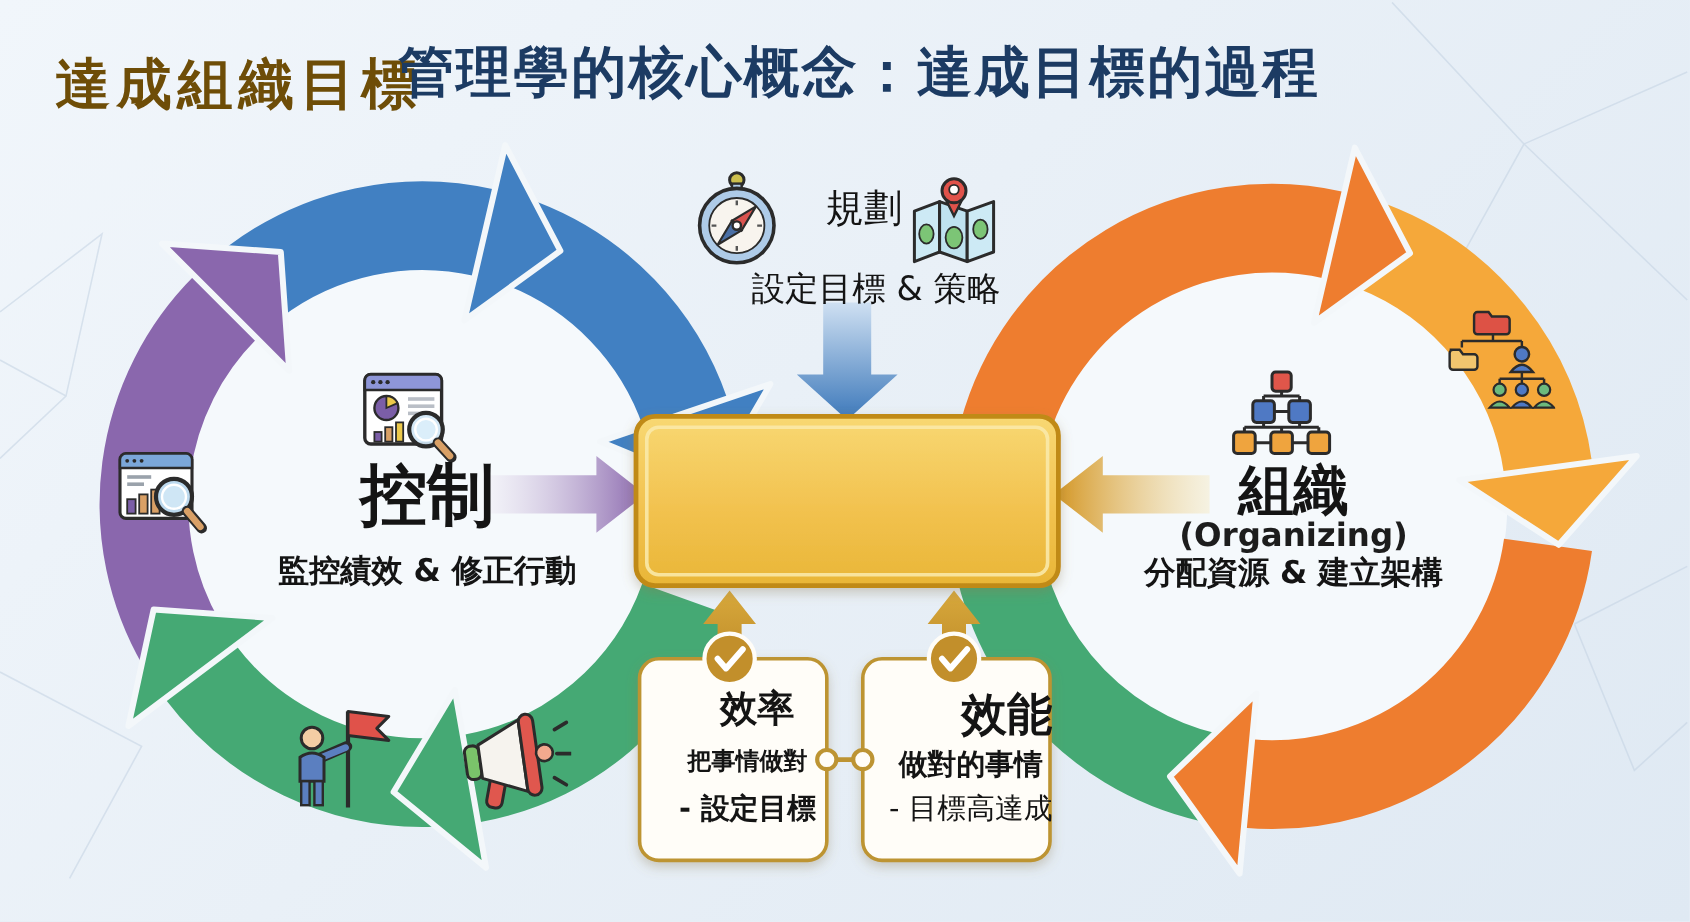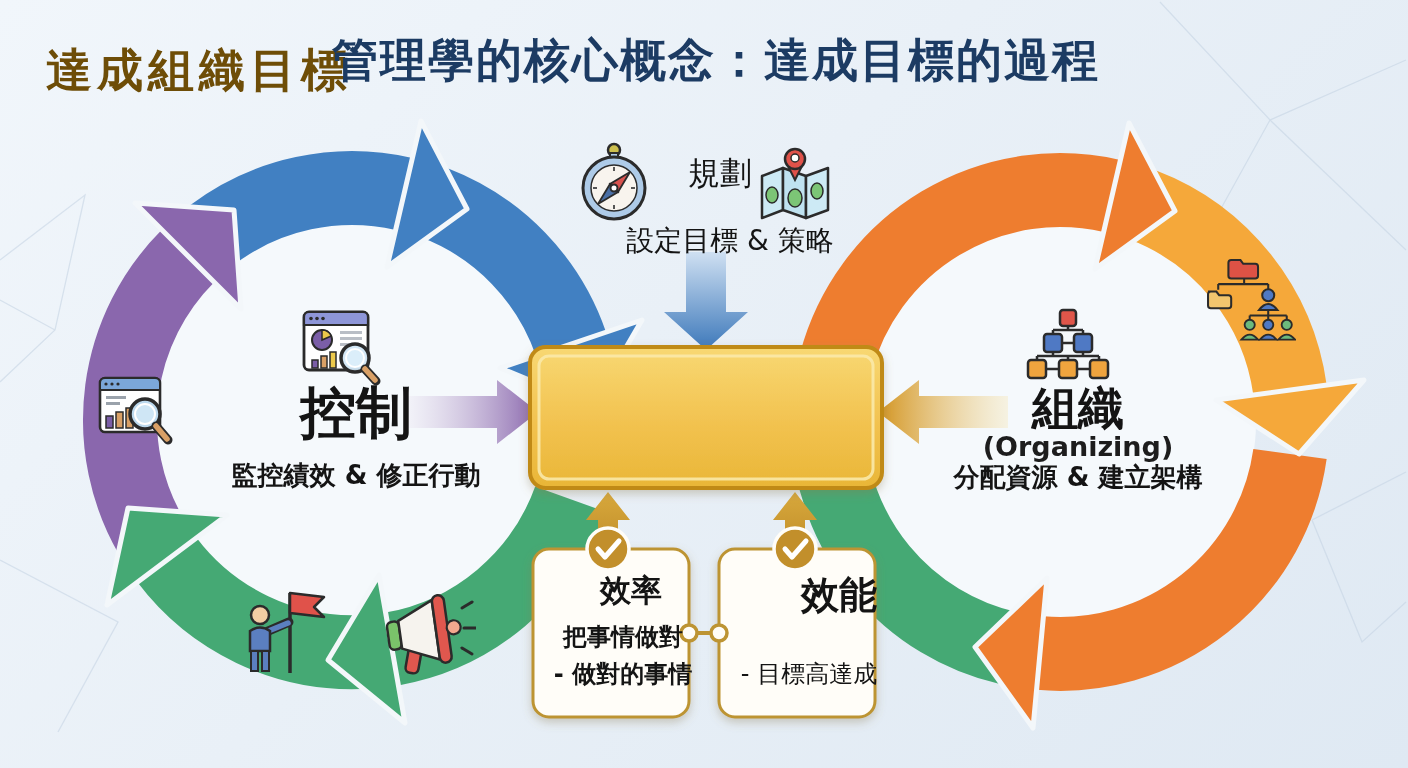--- a/index.html
+++ b/index.html
@@ -17,21 +17,21 @@
   .goal-wrap   { left:530px; top:347px; width:352px; height:141px; display:flex;
                  align-items:center; justify-content:flex-end; }
   .goal-text   { font-size:46px; font-weight:800; color:#6e4d07; letter-spacing:5px; }
   .ctl-name    { left:264px; top:376px; width:160px; font-size:56px; font-weight:800; }
   .ctl-en      { left:224px; top:429px; width:240px; font-size:27px; font-weight:600; color:#1d1d1d; }
   .ctl-desc    { left:194px; top:458px; width:300px; font-size:26px; font-weight:700; }
   .org-name    { left:986px; top:378px; width:160px; font-size:46px; font-weight:800; }
   .org-en      { left:946px; top:431px; width:240px; font-size:27px; font-weight:600; color:#1d1d1d; }
   .org-desc    { left:916px; top:460px; width:300px; font-size:26px; font-weight:700; }
   .eff-title   { left:533px; top:570px; width:172px; font-size:31px; font-weight:800; }
-  .eff-l1      { left:529px; top:621px; width:164px; font-size:24px; font-weight:700; }
+  .eff-l1      { left:529px; top:621px; width:164px; font-size:20px; font-weight:700; }
   .eff-l2      { left:529px; top:658px; width:164px; font-size:24px; font-weight:700; }
   .efv-title   { left:719px; top:570px; width:156px; font-size:38px; font-weight:800;margin-left:30px; }
   .efv-l1      { left:715px; top:621px; width:164px; font-size:24px; font-weight:700; }
   .efv-l2      { left:715px; top:658px; width:164px; font-size:24px; font-weight:400; }
 </style>
 </head>
 <body>
 
 <div class="stage">
 
@@ -275,18 +275,19 @@
 
   <div class="txt ctl-name">控制</div>
   <div class="txt ctl-desc">監控績效 &amp; 修正行動</div>
 
   <div class="txt org-name">組織</div>
   <div class="txt org-en">(Organizing)</div>
   <div class="txt org-desc">分配資源 &amp; 建立架構</div>
 
   <div class="txt eff-title">效率</div>
   <div class="txt eff-l1">把事情做對</div>
-  <div class="txt eff-l2">- 做對的事情</div>
+  <div class="txt eff-l2">- 設定目標</div>
 
   <div class="txt efv-title">效能</div>
+  <div class="txt efv-l1">做對的事情</div>
   <div class="txt efv-l2">- 目標高達成</div>
 
 </div>
 
 </body></html>

